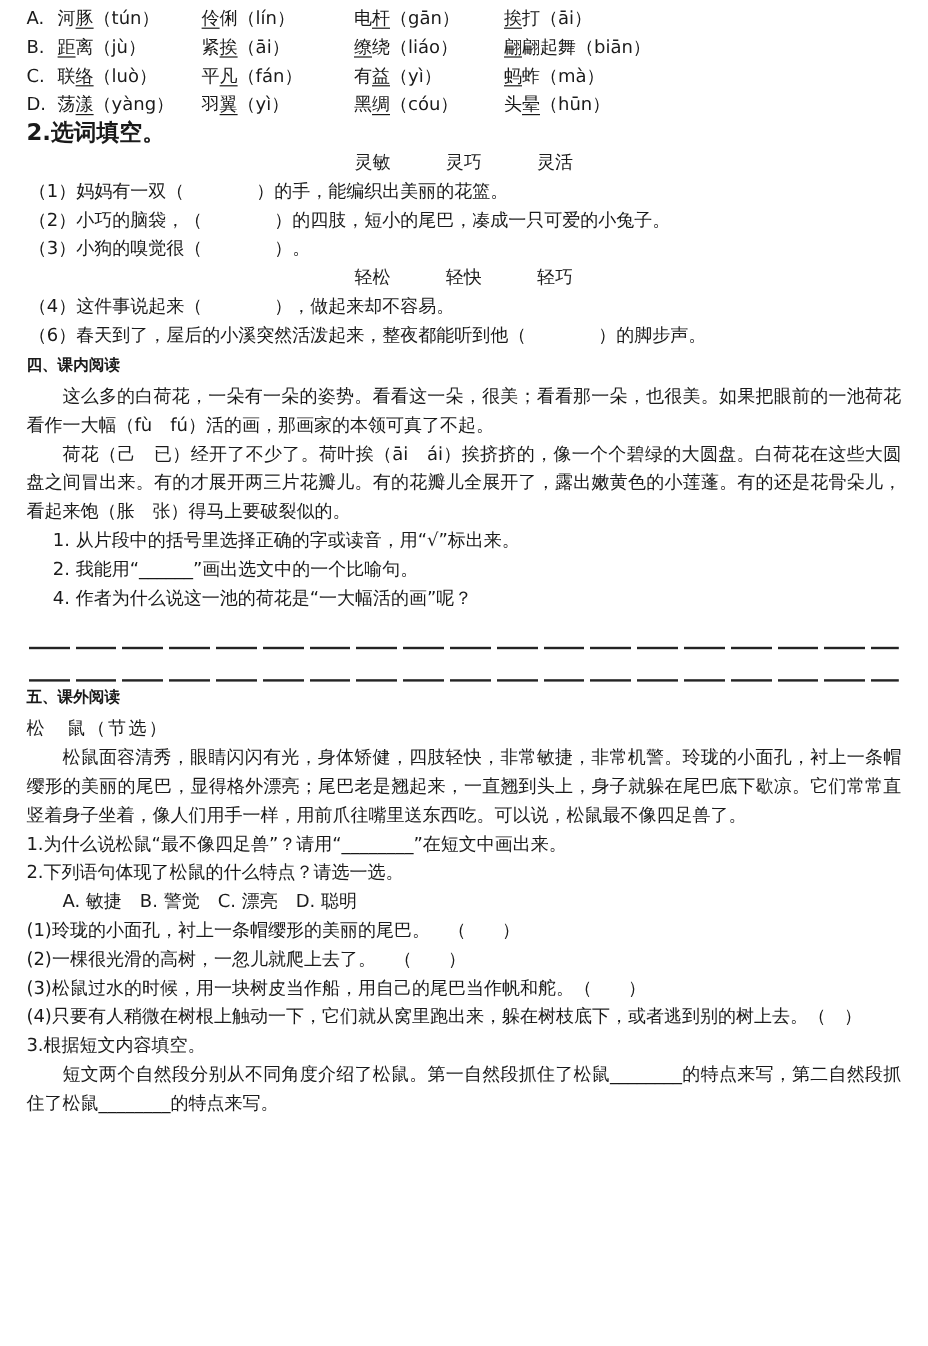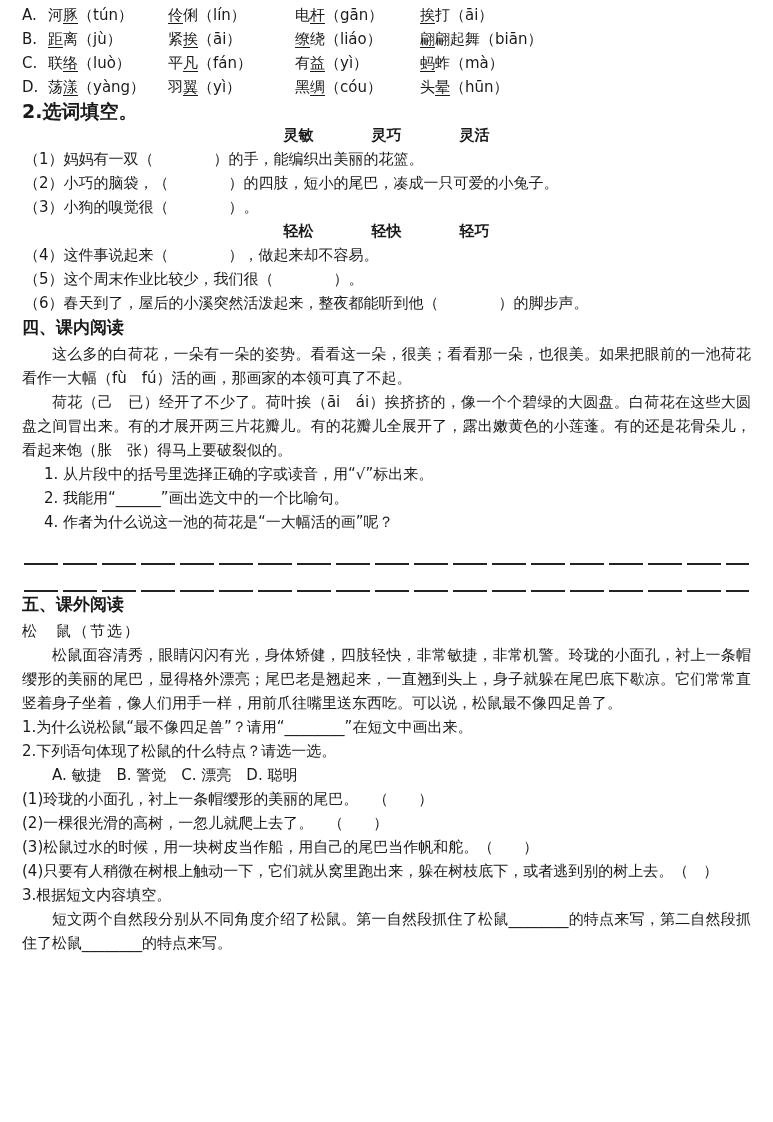--- a/index.html
+++ b/index.html
@@ -13,23 +13,23 @@
   .prow{display:flex;align-items:baseline;}
   .plabel{width:26px;flex:0 0 auto;}
   .pc{flex:0 0 auto;}
   .pc0{width:120px;}
   .pc1{width:127px;}
   .pc2{width:125px;}
   .pc3{flex:1 1 auto;}
   u{text-decoration:underline;text-underline-offset:3px;}
   
   .h2{font-weight:700;font-size:19px;}
-  .sechead{font-weight:700;font-size:17px;line-height:27px;font-family:Liberation Mono, monospace;}
+  .sechead{font-weight:700;font-size:13px;line-height:27px;}
   
-  .bank{display:flex;justify-content:center;gap:58px;font-weight:700;}
+  .bank{display:flex;justify-content:center;gap:46px;font-weight:400;}
   
   .line{white-space:pre-wrap;}
   .indent-items .line{padding-left:2px;}
   p.para{margin:0;text-indent:2em;text-align:justify;}
   .qlist4 .line{padding-left:22px;}
   .subtitle{letter-spacing:2px;}
   .opts{padding-left:30px;}
   
   .ansline{
     height:27px;margin:0 2px;
@@ -85,21 +85,20 @@
         <div class="line">（2）小巧的脑袋，（　　　　）的四肢，短小的尾巴，凑成一只可爱的小兔子。</div>
         <div class="line">（3）小狗的嗅觉很（　　　　）。</div>
       </div>
       <div class="bank">
         <span>轻松</span>
         <span>轻快</span>
         <span>轻巧</span>
       </div>
       <div class="indent-items">
         <div class="line">（4）这件事说起来（　　　　），做起来却不容易。</div>
-        <div class="line">（5）这个周末作业比较少，我们很（　　　　）。</div>
         <div class="line">（6）春天到了，屋后的小溪突然活泼起来，整夜都能听到他（　　　　）的脚步声。</div>
       </div>
     </div>
 
   <div class="sechead">四、课内阅读</div>
   <div id="s4-paras">
       <p class="para">这么多的白荷花，一朵有一朵的姿势。看看这一朵，很美；看看那一朵，也很美。如果把眼前的一池荷花看作一大幅（fù　fú）活的画，那画家的本领可真了不起。</p>
       <p class="para">荷花（己　已）经开了不少了。荷叶挨（āi　ái）挨挤挤的，像一个个碧绿的大圆盘。白荷花在这些大圆盘之间冒出来。有的才展开两三片花瓣儿。有的花瓣儿全展开了，露出嫩黄色的小莲蓬。有的还是花骨朵儿，看起来饱（胀　张）得马上要破裂似的。</p>
     </div>
   <div id="s4-qs" class="qlist4">

